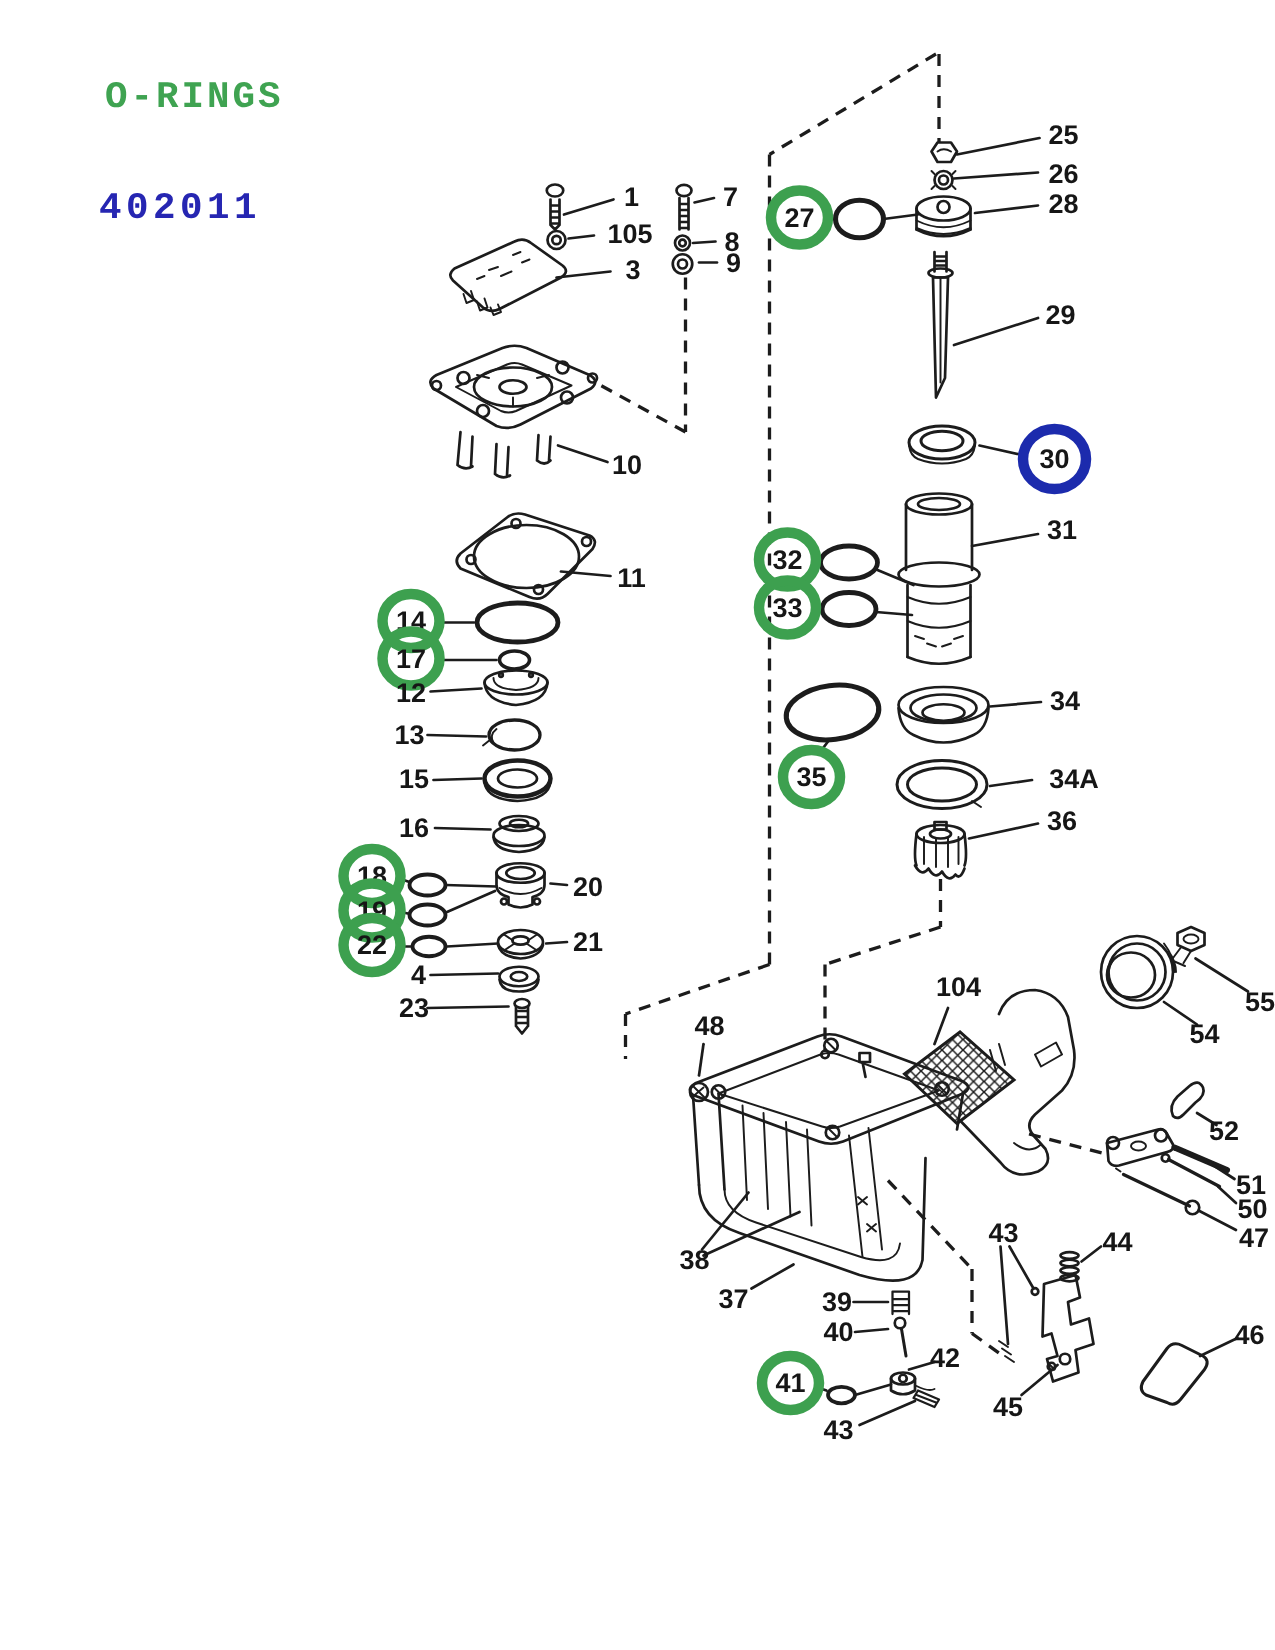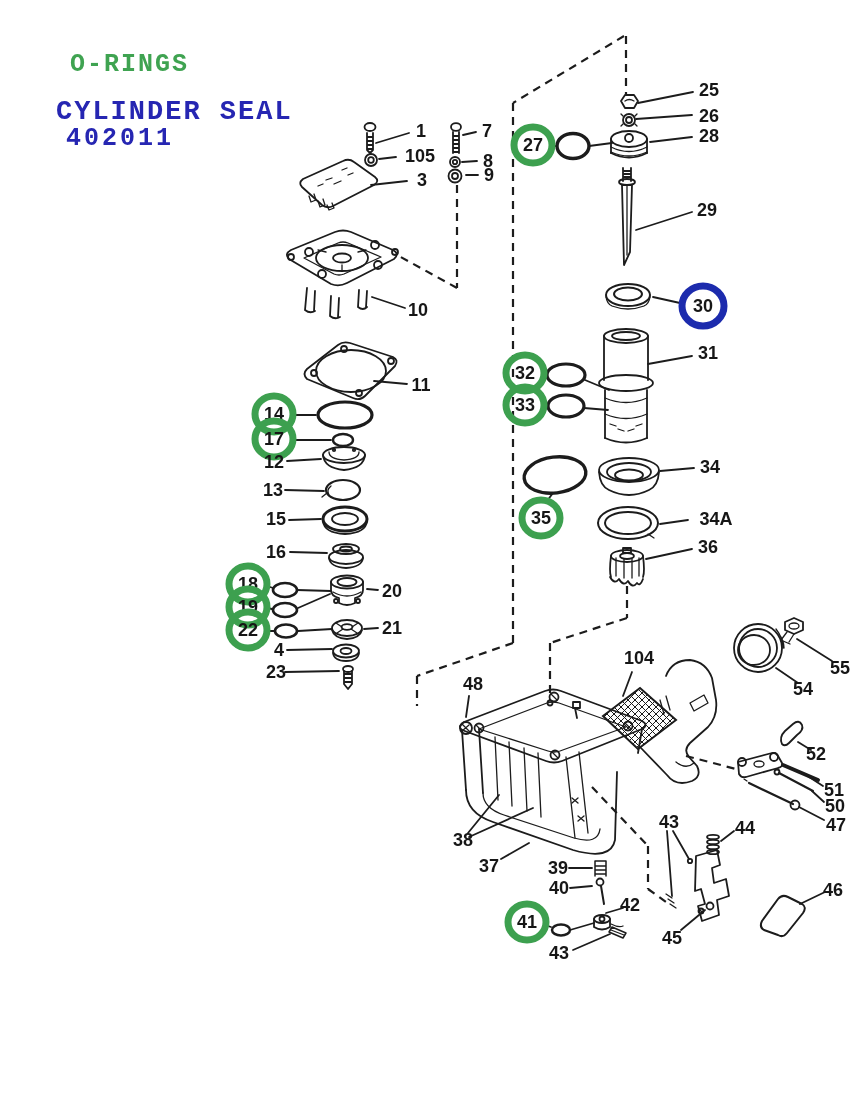--- a/index.html
+++ b/index.html
@@ -18,21 +18,20 @@
   #title-orings{position:absolute;left:44px;top:50px;font-size:25px;letter-spacing:2px;}
   #title-seal{position:absolute;left:30px;top:97px;font-size:27px;letter-spacing:2px;}
   #title-num{position:absolute;left:40px;top:124px;font-size:25px;letter-spacing:3px;}
 </style>
 </head>
 <body>
 
 <div id="page">
 
   <div class="title-block" id="title-orings" style="color: rgb(63, 163, 81);">O-RINGS</div>
-  <div class="title-block" id="title-seal" style="color: rgb(38, 38, 178);">CYLINDER SEAL</div>
   <div class="title-block" id="title-num" style="color: rgb(38, 38, 178);">402011</div>
 
   <svg id="diagram-svg" width="850" height="1100" viewBox="0 0 850 1100">
     <defs>
       <pattern id="crosshatch" width="7" height="7" patternUnits="userSpaceOnUse">
         <path d="M0,0 L7,7 M7,0 L0,7" stroke="#1c1c1c" stroke-width="1"></path>
       </pattern>
     </defs>
 
     <g class="dash">

